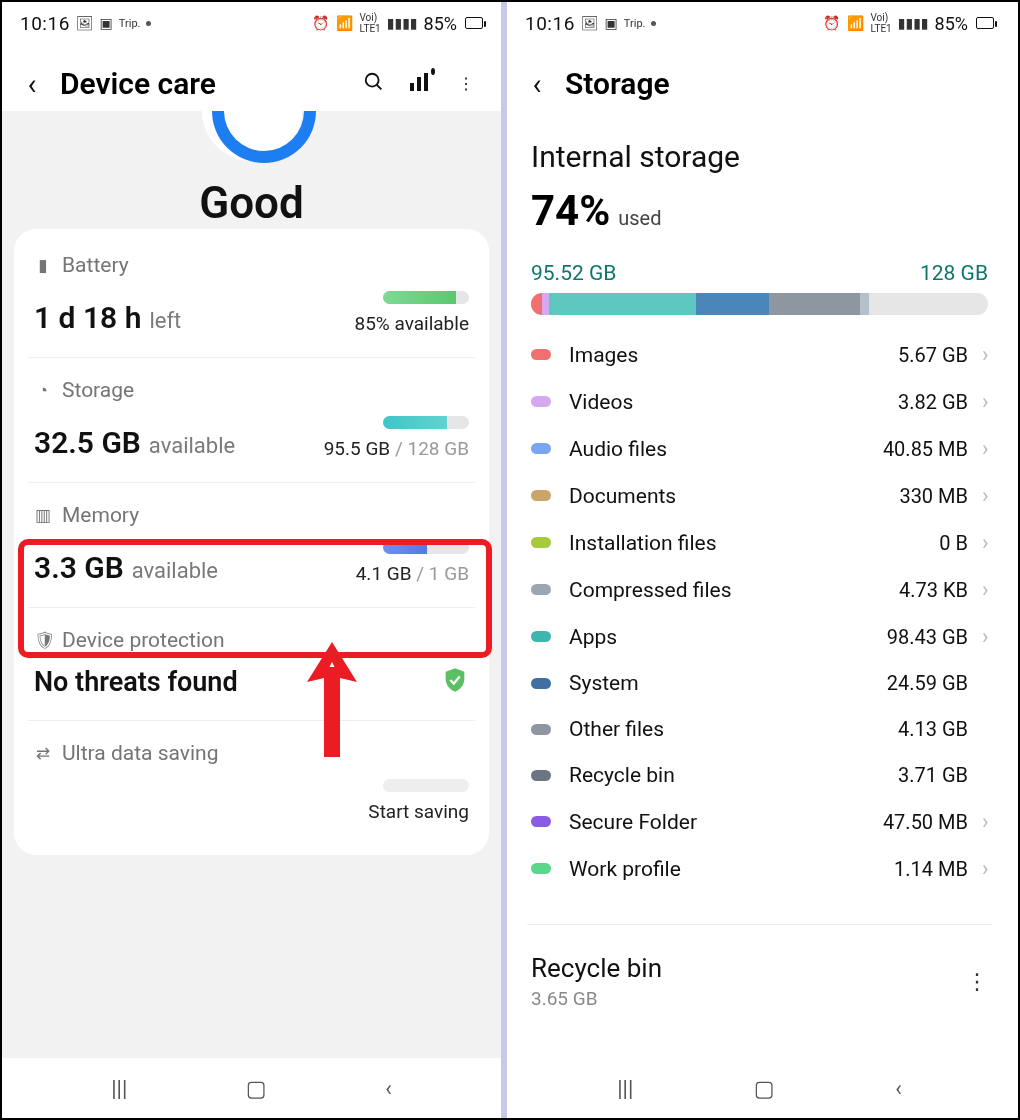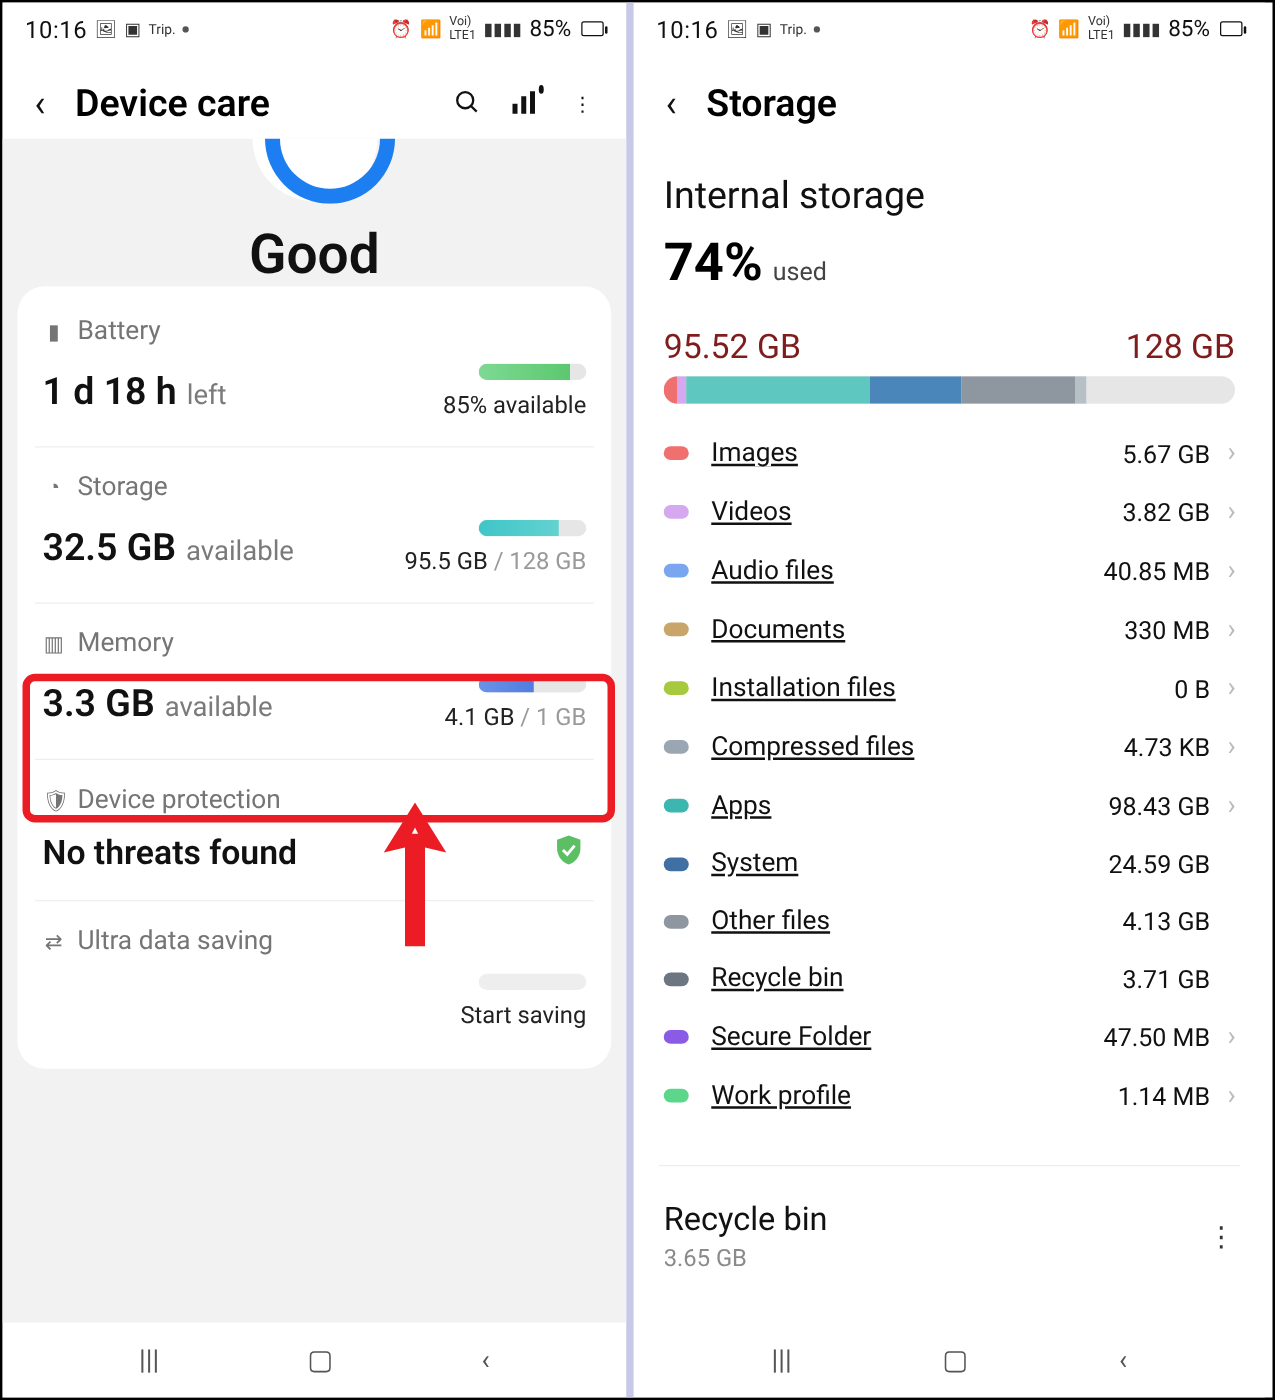--- a/index.html
+++ b/index.html
@@ -77,21 +77,21 @@
     background:#fff; border-radius:22px; margin:0 12px;
     padding: 4px 14px 10px 14px;
   }
   .item {
     padding: 20px 6px 22px 6px;
     border-bottom: 1px solid #eee;
   }
   .item:last-child { border-bottom:none; }
   .item-hdr { display:flex; align-items:center; gap:10px; color:#757575; font-size:21px; }
   .item-hdr .mini-ico { width:18px; display:inline-block; text-align:center; font-size:17px; }
-  .item-body { display:flex; align-items:center; justify-content:space-between; margin-top:14px; }
+  .item-body { display:flex; align-items:flex-end; justify-content:space-between; margin-top:14px; }
   .big { font-size:30px; font-weight:600; color:#111; }
   .sub { font-size:22px; color:#7a7a7a; margin-left:4px; font-weight:400; }
   .right-col { text-align:right; }
   .mini-bar { width:86px; height:13px; border-radius:8px; background:#e6e6e6; margin-bottom:8px; margin-left:auto; overflow:hidden; display:flex; }
   .mini-bar .seg { height:100%; }
   .avail { font-size:19px; color:#222; }
   .gray { color:#9a9a9a; }
 
   .highlight-box {
     position:absolute;
@@ -112,35 +112,35 @@
     height:60px; display:flex; align-items:center; justify-content:space-around;
     padding: 0 50px;
   }
   .nav-btn { color:#555; font-size:22px; }
 
   
   .sec-title { font-size:30px; color:#111; padding: 28px 24px 4px 24px; }
   .pct-row { padding: 8px 24px 0 24px; display:flex; align-items:baseline; gap:8px; }
   .pct { font-size:42px; font-weight:700; }
   .used { font-size:20px; color:#444; }
-  .bar-labels { display:flex; justify-content:space-between; padding: 26px 24px 8px 24px; color:#7f1d1d; font-size:27px;}
+  .bar-labels { display:flex; justify-content:space-between; padding: 26px 24px 8px 24px; color:#0f766e; font-size:21px;}
   .stack-bar {
     margin: 0 24px; height:22px; border-radius:12px; background:#e6e6e6;
     overflow:hidden; display:flex;
   }
   .stack-bar .s { height:100%; }
   .cat-list { padding: 16px 10px 10px 20px; }
   .cat {
     display:flex; align-items:center; padding: 11px 4px;
     font-size:21px; color:#111;
   }
   .cat .dot {
     width:20px; height:11px; border-radius:6px; margin-right:18px;
   }
-  .cat .name { flex:1;text-decoration:underline; }
+  .cat .name { flex:1; }
   .cat .val { margin-right:14px; font-size:20px; color:#111; }
   .cat .chev { color:#bbb; width:16px; font-size:22px; }
   .rbin { padding: 28px 24px 6px 24px; display:flex; align-items:center;}
   .rbin .t { flex:1; }
   .rbin .t1 { font-size:26px; color:#111;}
   .rbin .t2 { font-size:19px; color:#8a8a8a; margin-top:4px;}
   .divider { height:1px; background:#eee; margin: 22px 20px 0 20px;}
   .chart-ico { position:relative; display:inline-block; width:20px; height:18px; }
   .chart-ico span { position:absolute; bottom:0; width:4px; background:#111; }
   .chart-ico .b1{ left:0; height:8px;}

